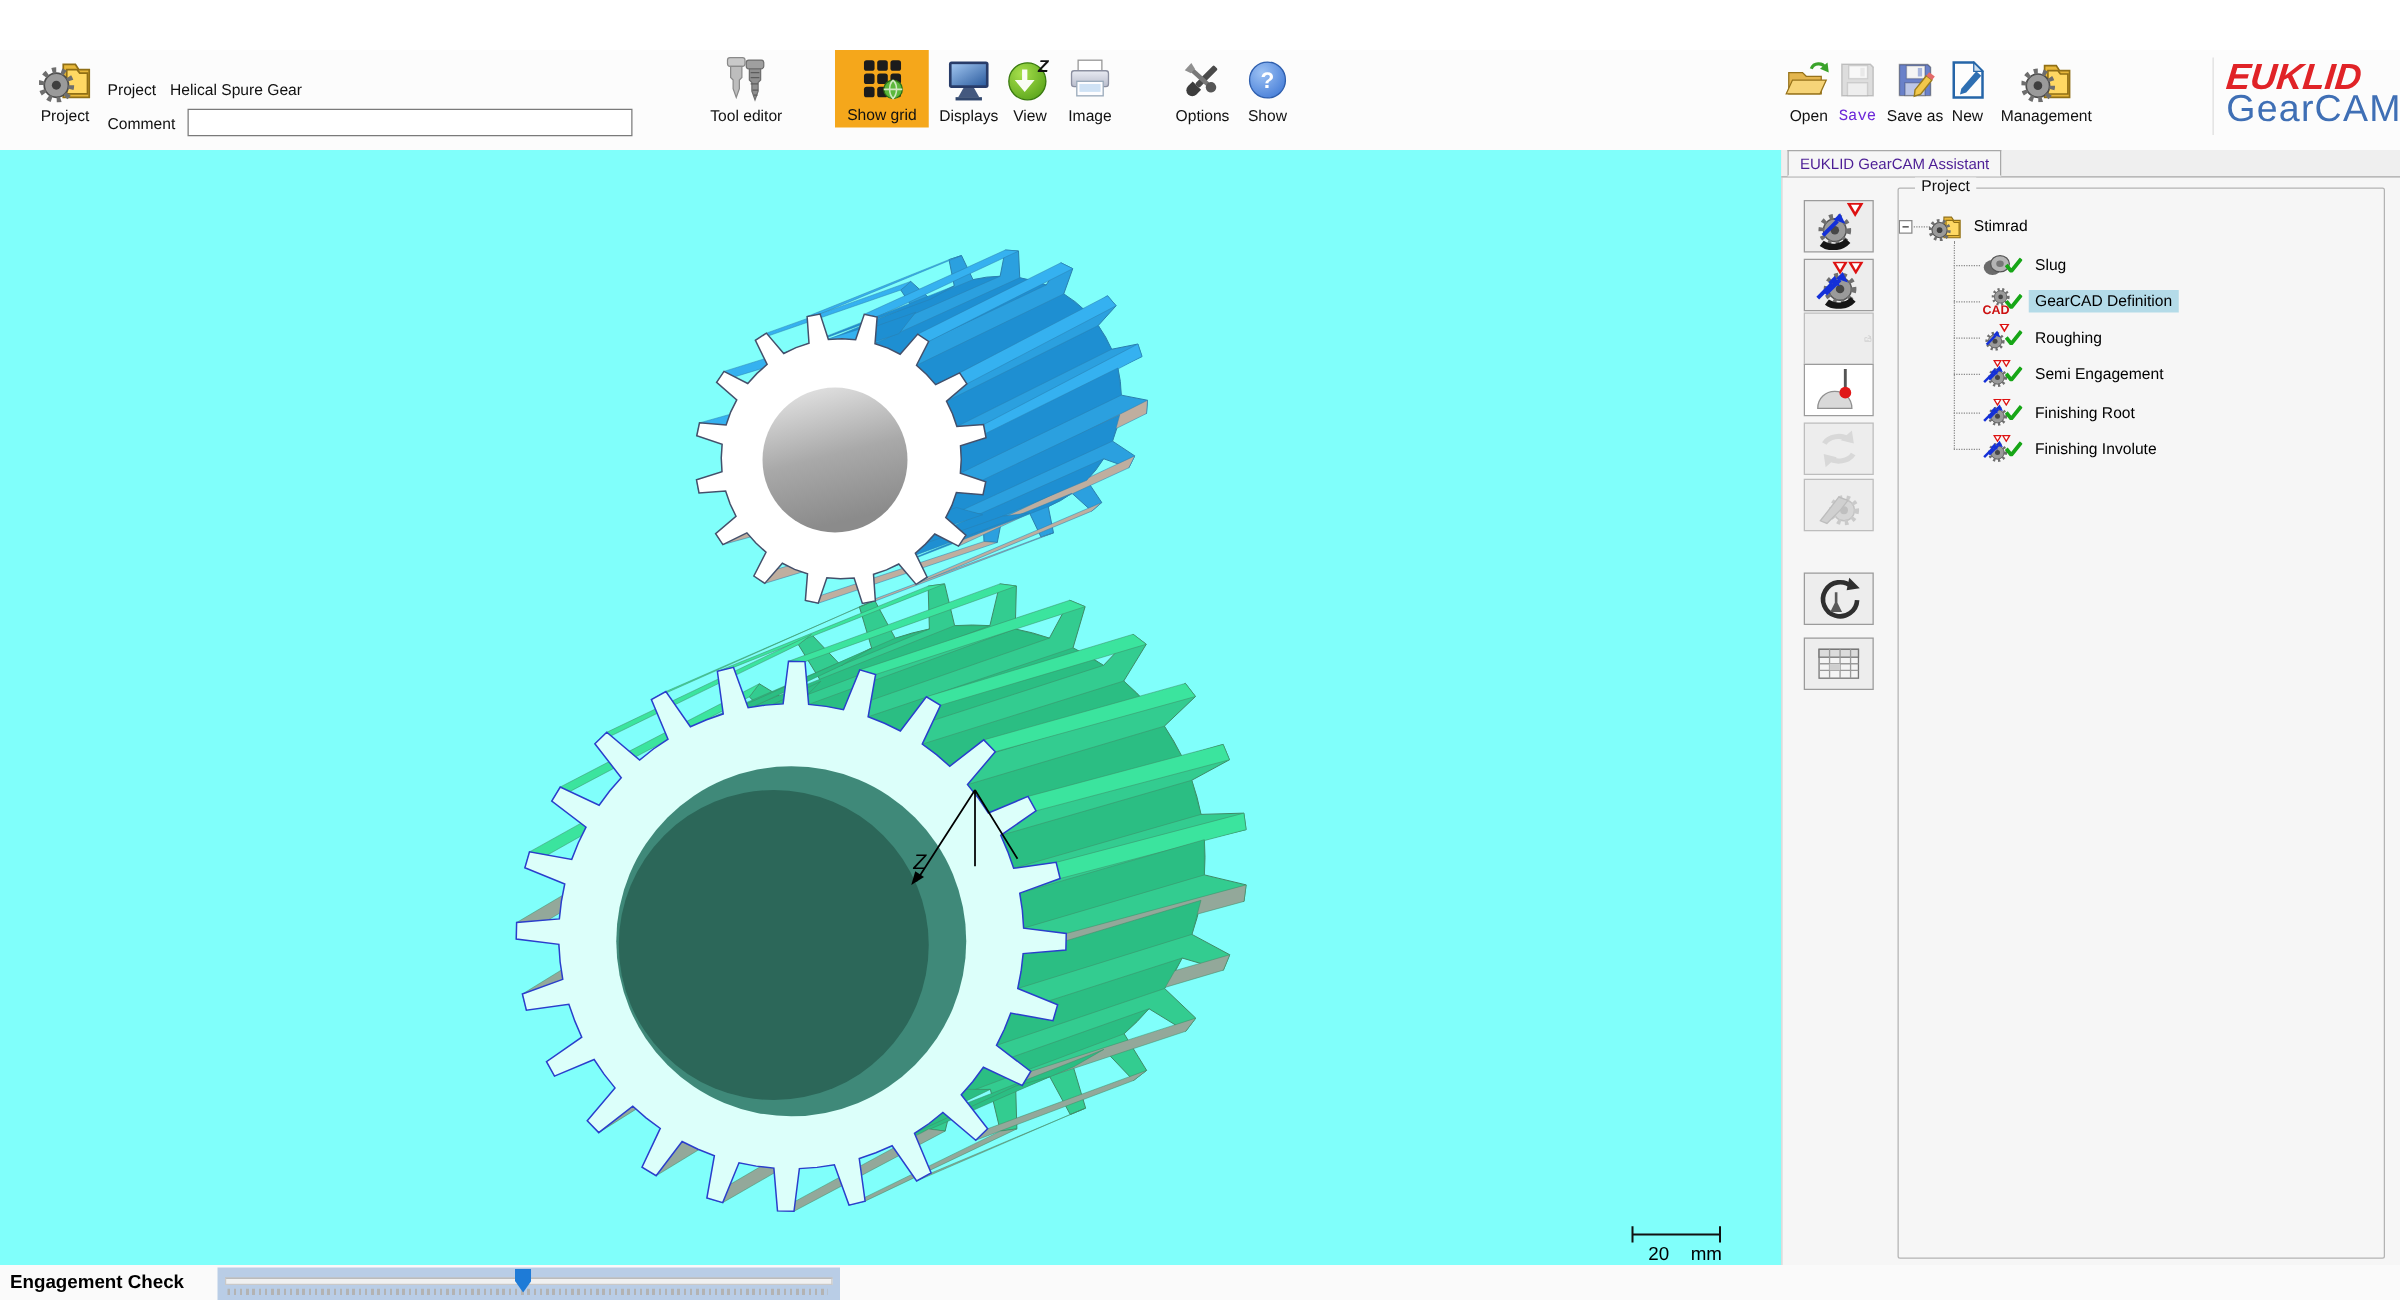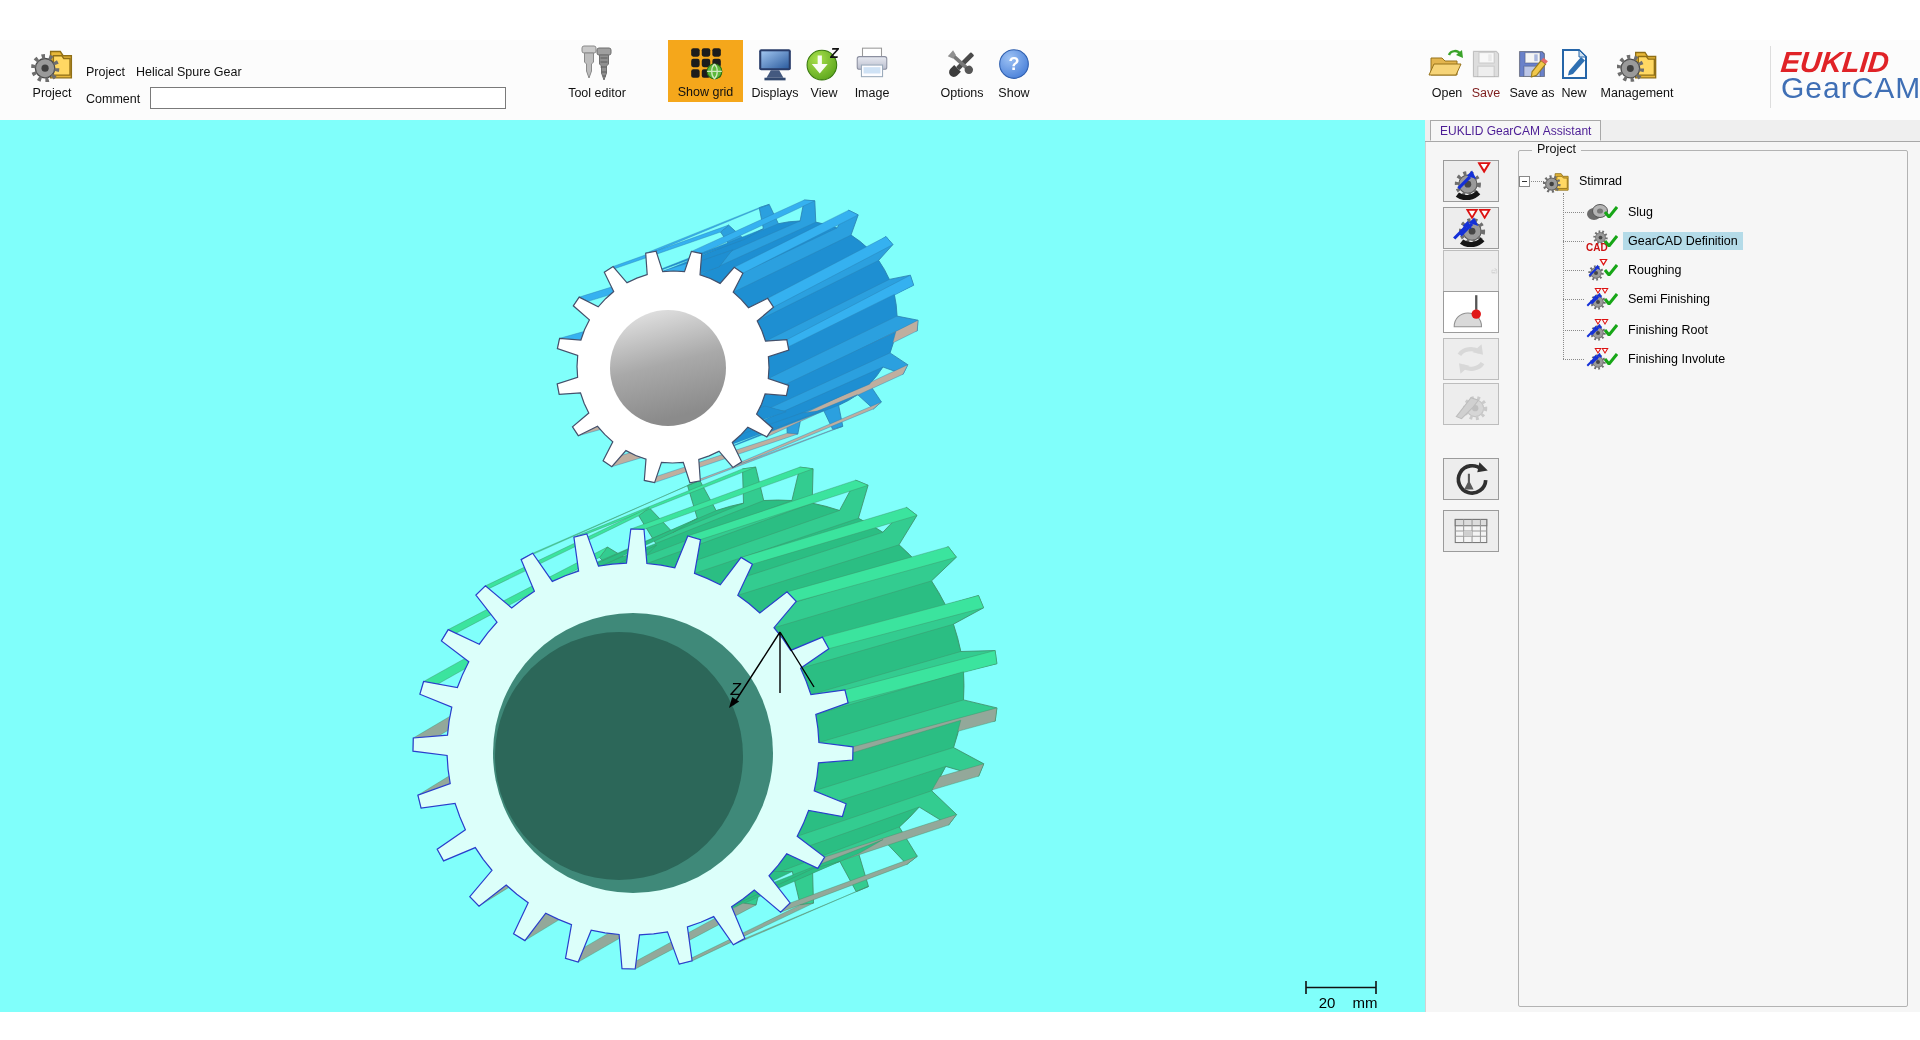--- a/index.html
+++ b/index.html
@@ -17,21 +17,21 @@
   
   #tabrow{left:0;top:20px;width:1920px;height:19px;background:#f1f1f1;border-bottom:1px solid #d8d8d8;}
   #maintab{position:absolute;left:3px;top:0;height:19px;padding:2px 10px 0 10px;background:#fff;
     border:1px solid #bdbdbd;border-bottom:none;font-size:11.5px;box-sizing:border-box;color:#111;}
 
   
   #toolbar{left:0;top:40px;width:1920px;height:80px;background:#fcfcfc;border-bottom:1px solid #cfcfcf;}
   .tbtn{position:absolute;top:3px;text-align:center;font-size:12.5px;color:#111;}
   .tbtn .ic{height:42px;display:flex;align-items:center;justify-content:center;}
   .tbtn .lb{margin-top:1px;white-space:nowrap;}
-  .tbtn.disabled .lb{color:#7f1d1d;}
+  .tbtn.disabled .lb{color:#6d28d9;font-family:Liberation Mono, monospace;}
   .tbtn.disabled svg{opacity:.55;filter:grayscale(1);}
   #showgrid{background:#F5A71B;top:0;height:60px;padding-top:2px;}
   .flabel{position:absolute;font-size:12.5px;color:#111;white-space:nowrap;}
   #commentinput{position:absolute;left:150px;top:47px;width:350px;height:18px;border:1px solid #7a7a7a;background:#fff;font-size:12px;}
   #tb-sep{position:absolute;left:1770px;top:6px;width:1px;height:62px;background:#ddd;}
   #logo{position:absolute;left:1781px;top:8px;line-height:1;}
   #logo .l1{font-size:29px;font-weight:bold;font-style:italic;color:#e02327;letter-spacing:0px;transform:skewX(-6deg);display:block;}
   #logo .l2{font-size:30px;color:#3f6fb5;display:block;margin-top:-4px;letter-spacing:1px;}
 
   
@@ -535,21 +535,21 @@
     <svg width="24" height="22" viewBox="0 0 24 22">
       <use href="#sym-gear" x="4" y="6" width="16" height="16"></use>
       <use href="#sym-bluearrow" x="0" y="6" width="13" height="13"></use>
       <use href="#sym-bluearrow" x="4" y="4" width="13" height="13"></use>
       <use href="#sym-redtri" x="8" y="0" width="8" height="6"></use>
       <use href="#sym-redtri" x="15" y="0" width="8" height="6"></use>
     </svg>
     <svg width="14" height="12" viewBox="0 0 14 12" style="margin-left:-6px">
         <use href="#sym-check"></use>
       </svg>
-    <span class="tlabel">Semi Finishing</span>
+    <span class="tlabel">Semi Engagement</span>
   </div>
 
   <div class="trow" style="left:1586px;top:318px;">
     <svg width="24" height="22" viewBox="0 0 24 22">
       <use href="#sym-gear" x="4" y="6" width="16" height="16"></use>
       <use href="#sym-bluearrow" x="0" y="6" width="13" height="13"></use>
       <use href="#sym-bluearrow" x="4" y="4" width="13" height="13"></use>
       <use href="#sym-redtri" x="8" y="0" width="8" height="6"></use>
       <use href="#sym-redtri" x="15" y="0" width="8" height="6"></use>
     </svg>
@@ -566,14 +566,22 @@
       <use href="#sym-bluearrow" x="4" y="4" width="13" height="13"></use>
       <use href="#sym-redtri" x="8" y="0" width="8" height="6"></use>
       <use href="#sym-redtri" x="15" y="0" width="8" height="6"></use>
     </svg>
     <svg width="14" height="12" viewBox="0 0 14 12" style="margin-left:-6px">
         <use href="#sym-check"></use>
       </svg>
     <span class="tlabel">Finishing Involute</span>
   </div>
 
+  <div class="abs" id="bottombar">
+    <span id="engagelabel">Engagement Check</span>
+    <div id="slider" style="background: rgb(185, 205, 230);">
+      <div id="groove"></div>
+      <div id="ticks"></div>
+      <div id="thumb" style="left: 238px; background: rgb(30, 123, 215);"></div>
+    </div>
+  </div>
 
 </div>
 
 </body></html>

